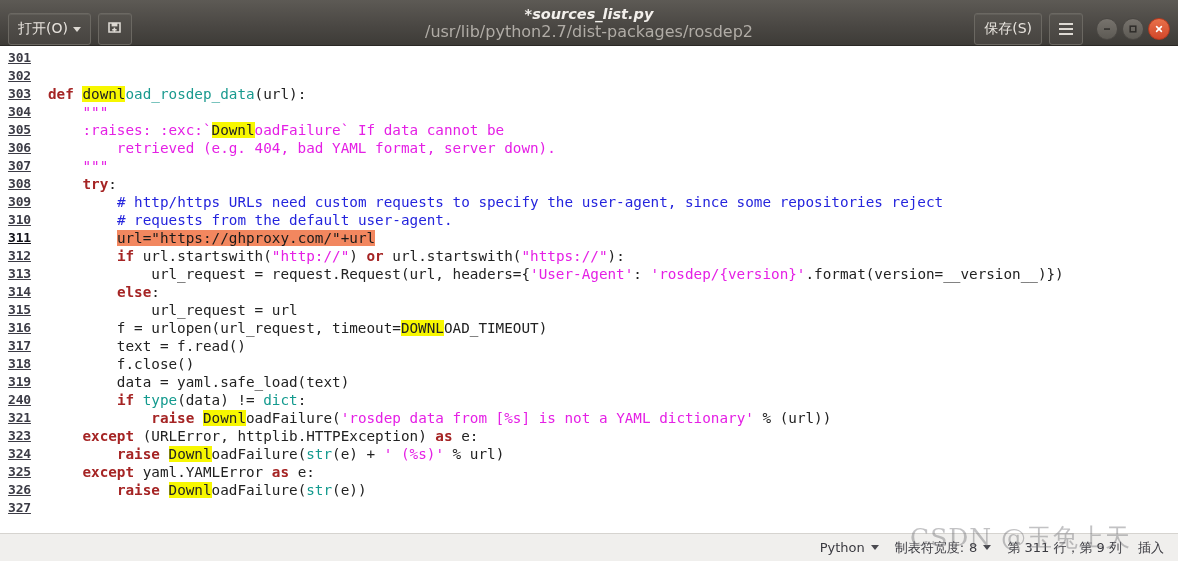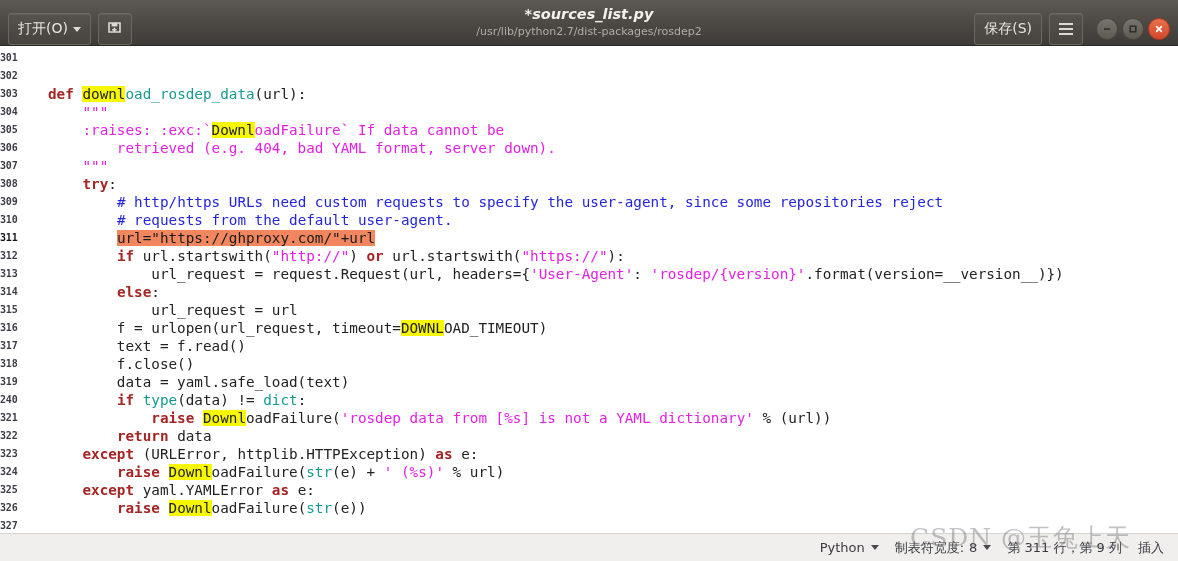--- a/index.html
+++ b/index.html
@@ -36,38 +36,38 @@
     border-top:5px solid #ddd9d3;
   }
   .hamb{display:flex;flex-direction:column;gap:3px;}
   .hamb i{display:block;width:14px;height:2px;background:#ddd9d3;}
   .title-center{
     position:absolute;left:0;right:0;top:0;bottom:0;
     display:flex;flex-direction:column;align-items:center;justify-content:center;
     pointer-events:none;z-index:1;
   }
   .title-main{color:#f3f0ec;font-size:14.5px;font-weight:bold;line-height:17px;font-style:italic;}
-  .title-sub{color:#b0aca6;font-size:11px;line-height:15px;margin-top:1px;}
+  .title-sub{color:#b0aca6;font-size:16px;line-height:15px;margin-top:1px;}
   .wctrls{display:flex;align-items:center;gap:4px;margin-left:6px;}
   .wc{width:20px;height:20px;border-radius:50%;display:flex;align-items:center;justify-content:center;
       background:linear-gradient(to bottom,#77736d,#5d5a54);border:1px solid #4a4743;cursor:pointer;}
   .wc.close{background:linear-gradient(to bottom,#e8714a,#d2472a);border-color:#b5391f;}
   .wc svg{display:block;}
 
   
   .editor{
     flex:1 1 auto;position:relative;overflow:hidden;background:#ffffff;
     font-family:"DejaVu Sans Mono","Liberation Mono",monospace;
     font-size:14.3px;line-height:18px;
   }
   .codewrap{padding-top:3px;}
   .row{display:flex;height:18px;white-space:pre;}
   .ln{
-    flex:0 0 48px;width:48px;text-align:left;padding-right:9px;box-sizing:border-box;
-    color:#3c3c46;font-weight:bold;font-size:10px;letter-spacing:-0.2px;
+    flex:0 0 48px;width:48px;text-align:center;padding-right:9px;box-sizing:border-box;
+    color:#3c3c46;font-weight:bold;font-size:13px;letter-spacing:-0.2px;text-decoration:underline;
   }
   .ln.cur{color:#111118;}
   .code{flex:1 1 auto;color:#222222;}
 
   
   .kw{color:#a52424;font-weight:bold;}
   .fn{color:#1a9a8f;}
   .bi{color:#139a8e;}
   .str{color:#e520e5;}
   .cmt{color:#2424dd;}
@@ -180,21 +180,20 @@
         <div class="row"><span class="ln">312</span><span class="code"><span class="op">        </span><span class="kw">if</span><span class="op"> url.startswith(</span><span class="str">"http://"</span><span class="op">) </span><span class="kw">or</span><span class="op"> url.startswith(</span><span class="str">"https://"</span><span class="op">):</span></span></div>
         <div class="row"><span class="ln">313</span><span class="code"><span class="op">            url_request = request.Request(url, headers={</span><span class="str">'User-Agent'</span><span class="op">: </span><span class="str">'rosdep/{version}'</span><span class="op">.format(version=__version__)})</span></span></div>
         <div class="row"><span class="ln">314</span><span class="code"><span class="op">        </span><span class="kw">else</span><span class="op">:</span></span></div>
         <div class="row"><span class="ln">315</span><span class="code"><span class="op">            url_request = url</span></span></div>
         <div class="row"><span class="ln">316</span><span class="code"><span class="op">        f = urlopen(url_request, timeout=</span><span class="op hl">DOWNL</span><span class="op">OAD_TIMEOUT)</span></span></div>
         <div class="row"><span class="ln">317</span><span class="code"><span class="op">        text = f.read()</span></span></div>
         <div class="row"><span class="ln">318</span><span class="code"><span class="op">        f.close()</span></span></div>
         <div class="row"><span class="ln">319</span><span class="code"><span class="op">        data = yaml.safe_load(text)</span></span></div>
         <div class="row"><span class="ln">240</span><span class="code"><span class="op">        </span><span class="kw">if</span><span class="op"> </span><span class="bi">type</span><span class="op">(data) != </span><span class="bi">dict</span><span class="op">:</span></span></div>
         <div class="row"><span class="ln">321</span><span class="code"><span class="op">            </span><span class="kw">raise</span><span class="op"> </span><span class="op hl">Downl</span><span class="op">oadFailure(</span><span class="str">'rosdep data from [%s] is not a YAML dictionary'</span><span class="op"> % (url))</span></span></div>
-        <div class="row"><span class="ln">322</span><span class="code"><span class="op">        </span><span class="kw">return</span><span class="op"> data</span></span></div>
         <div class="row"><span class="ln">323</span><span class="code"><span class="op">    </span><span class="kw">except</span><span class="op"> (URLError, httplib.HTTPException) </span><span class="kw">as</span><span class="op"> e:</span></span></div>
         <div class="row"><span class="ln">324</span><span class="code"><span class="op">        </span><span class="kw">raise</span><span class="op"> </span><span class="op hl">Downl</span><span class="op">oadFailure(</span><span class="bi">str</span><span class="op">(e) + </span><span class="str">' (%s)'</span><span class="op"> % url)</span></span></div>
         <div class="row"><span class="ln">325</span><span class="code"><span class="op">    </span><span class="kw">except</span><span class="op"> yaml.YAMLError </span><span class="kw">as</span><span class="op"> e:</span></span></div>
         <div class="row"><span class="ln">326</span><span class="code"><span class="op">        </span><span class="kw">raise</span><span class="op"> </span><span class="op hl">Downl</span><span class="op">oadFailure(</span><span class="bi">str</span><span class="op">(e))</span></span></div>
         <div class="row"><span class="ln">327</span><span class="code"></span></div>
       </div>
   </div>
 
   <div class="statusbar">
     <div class="sb-item btn">

